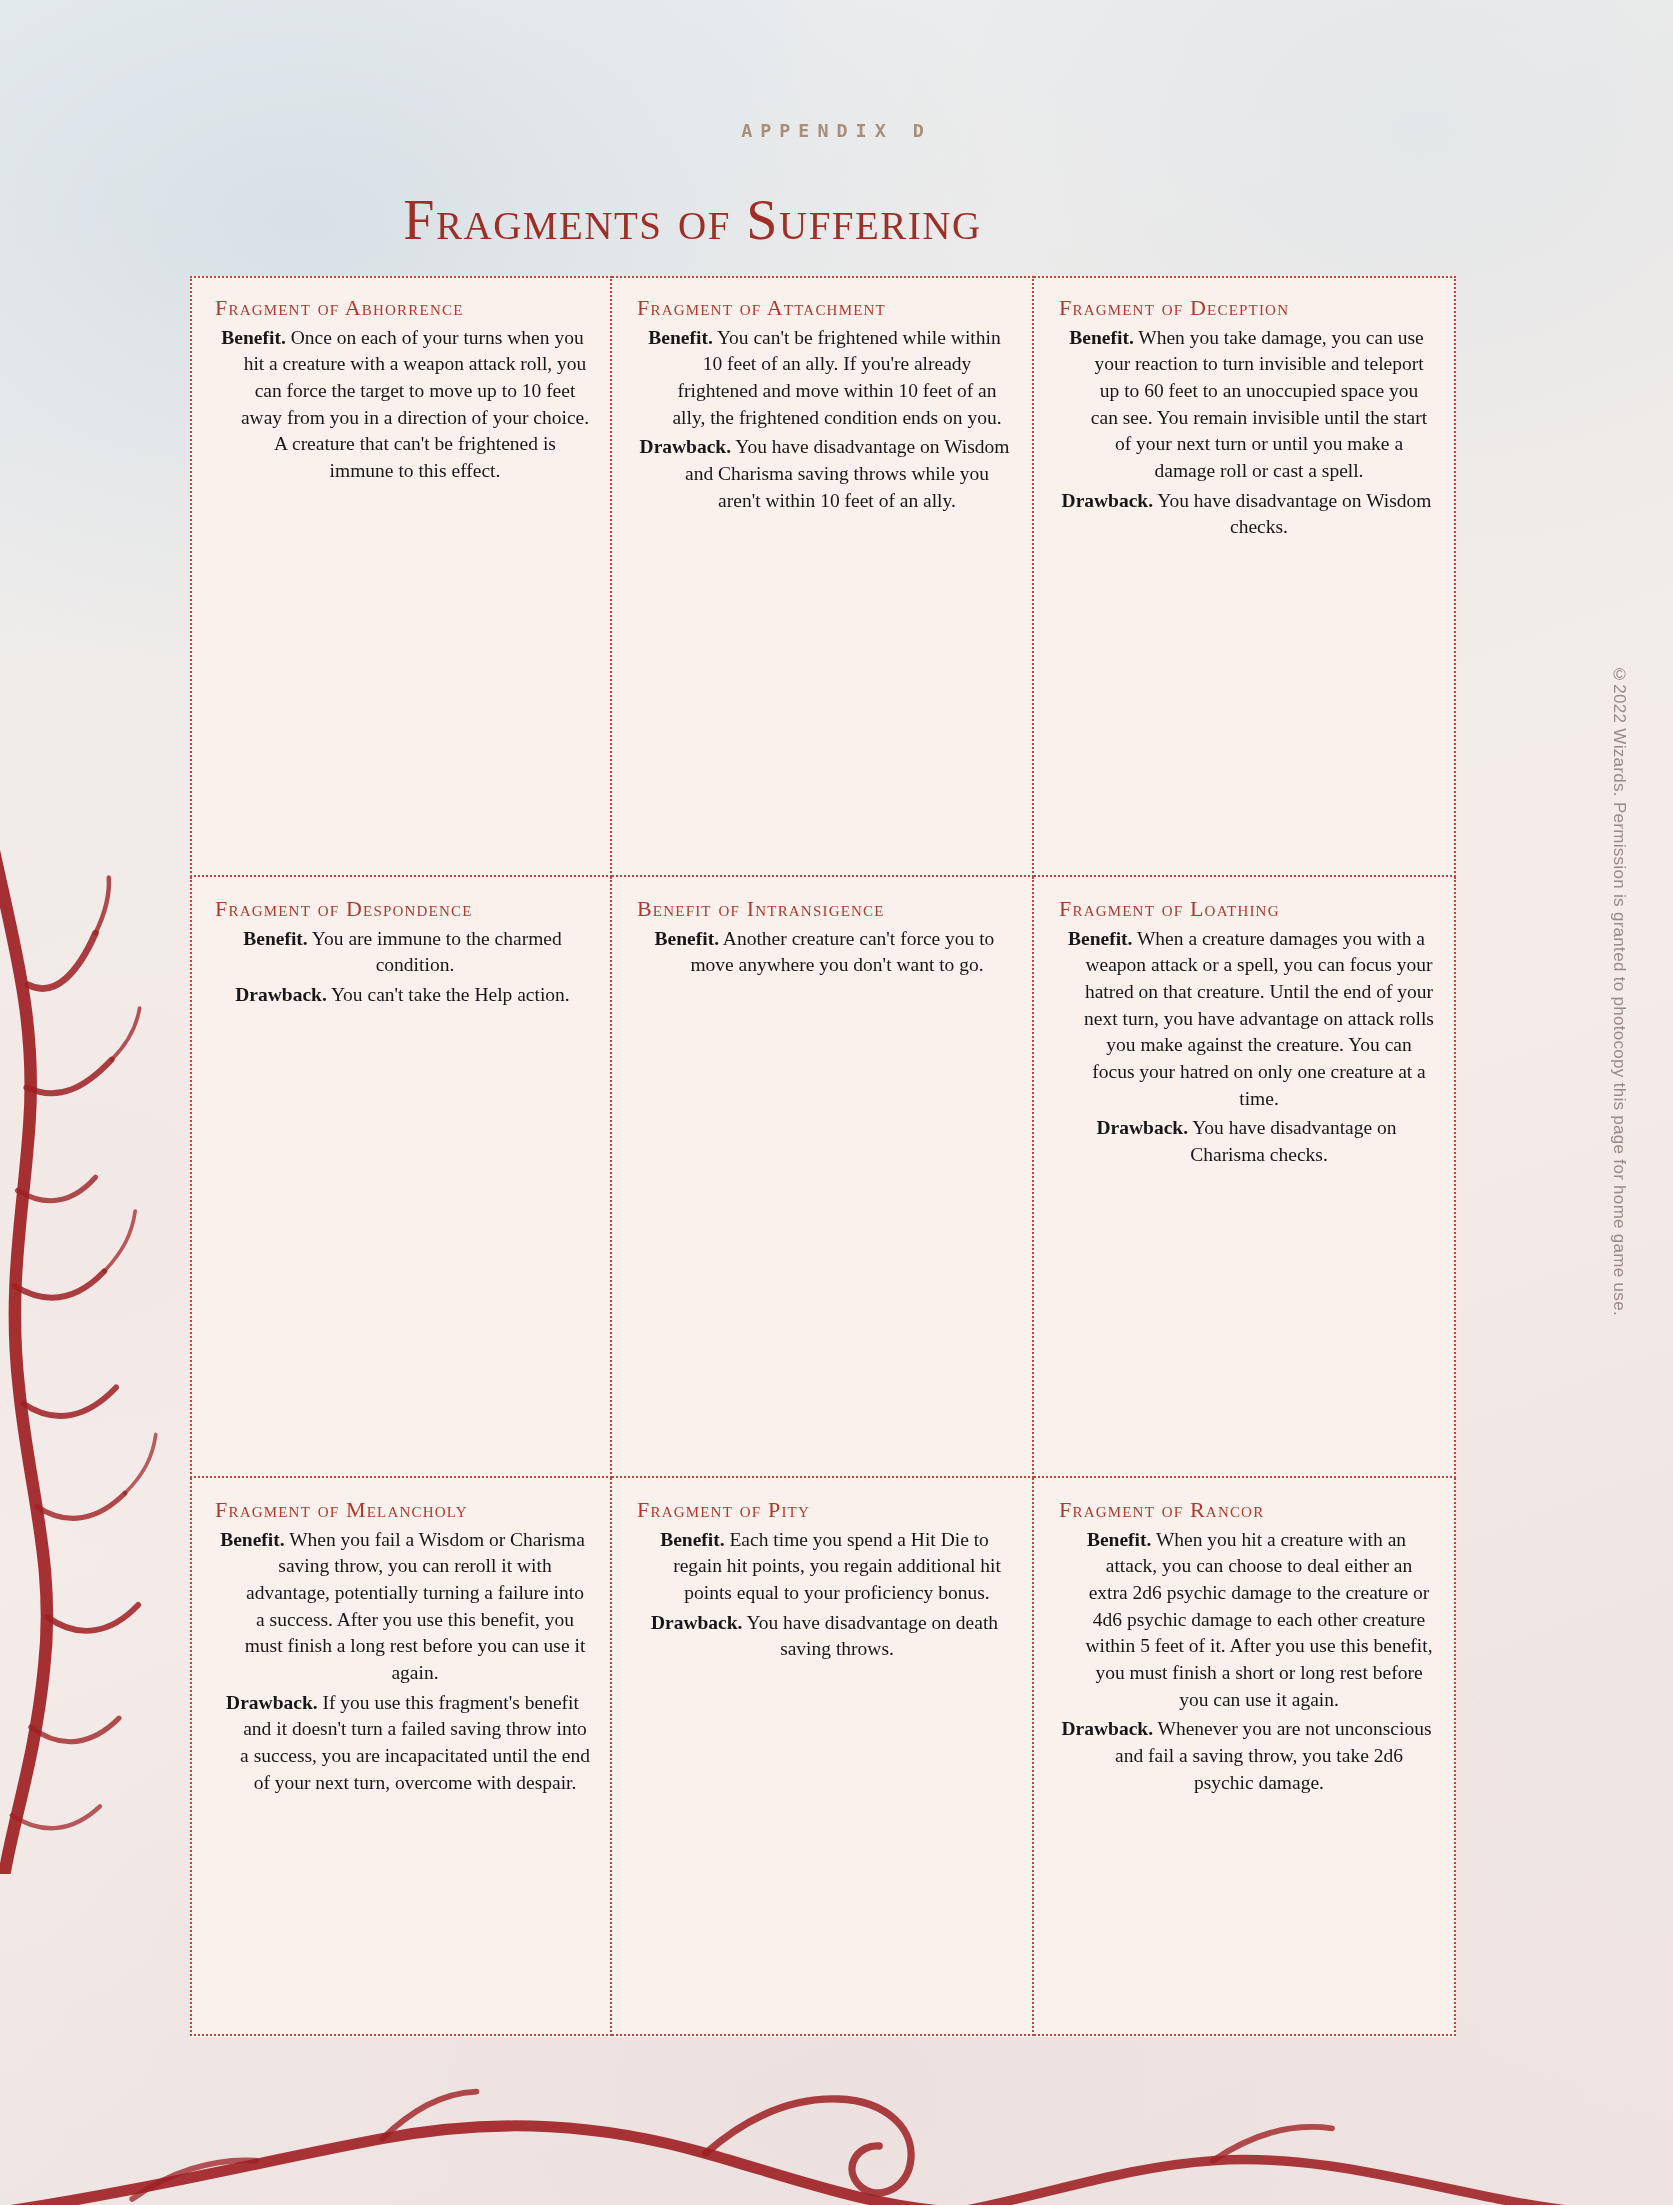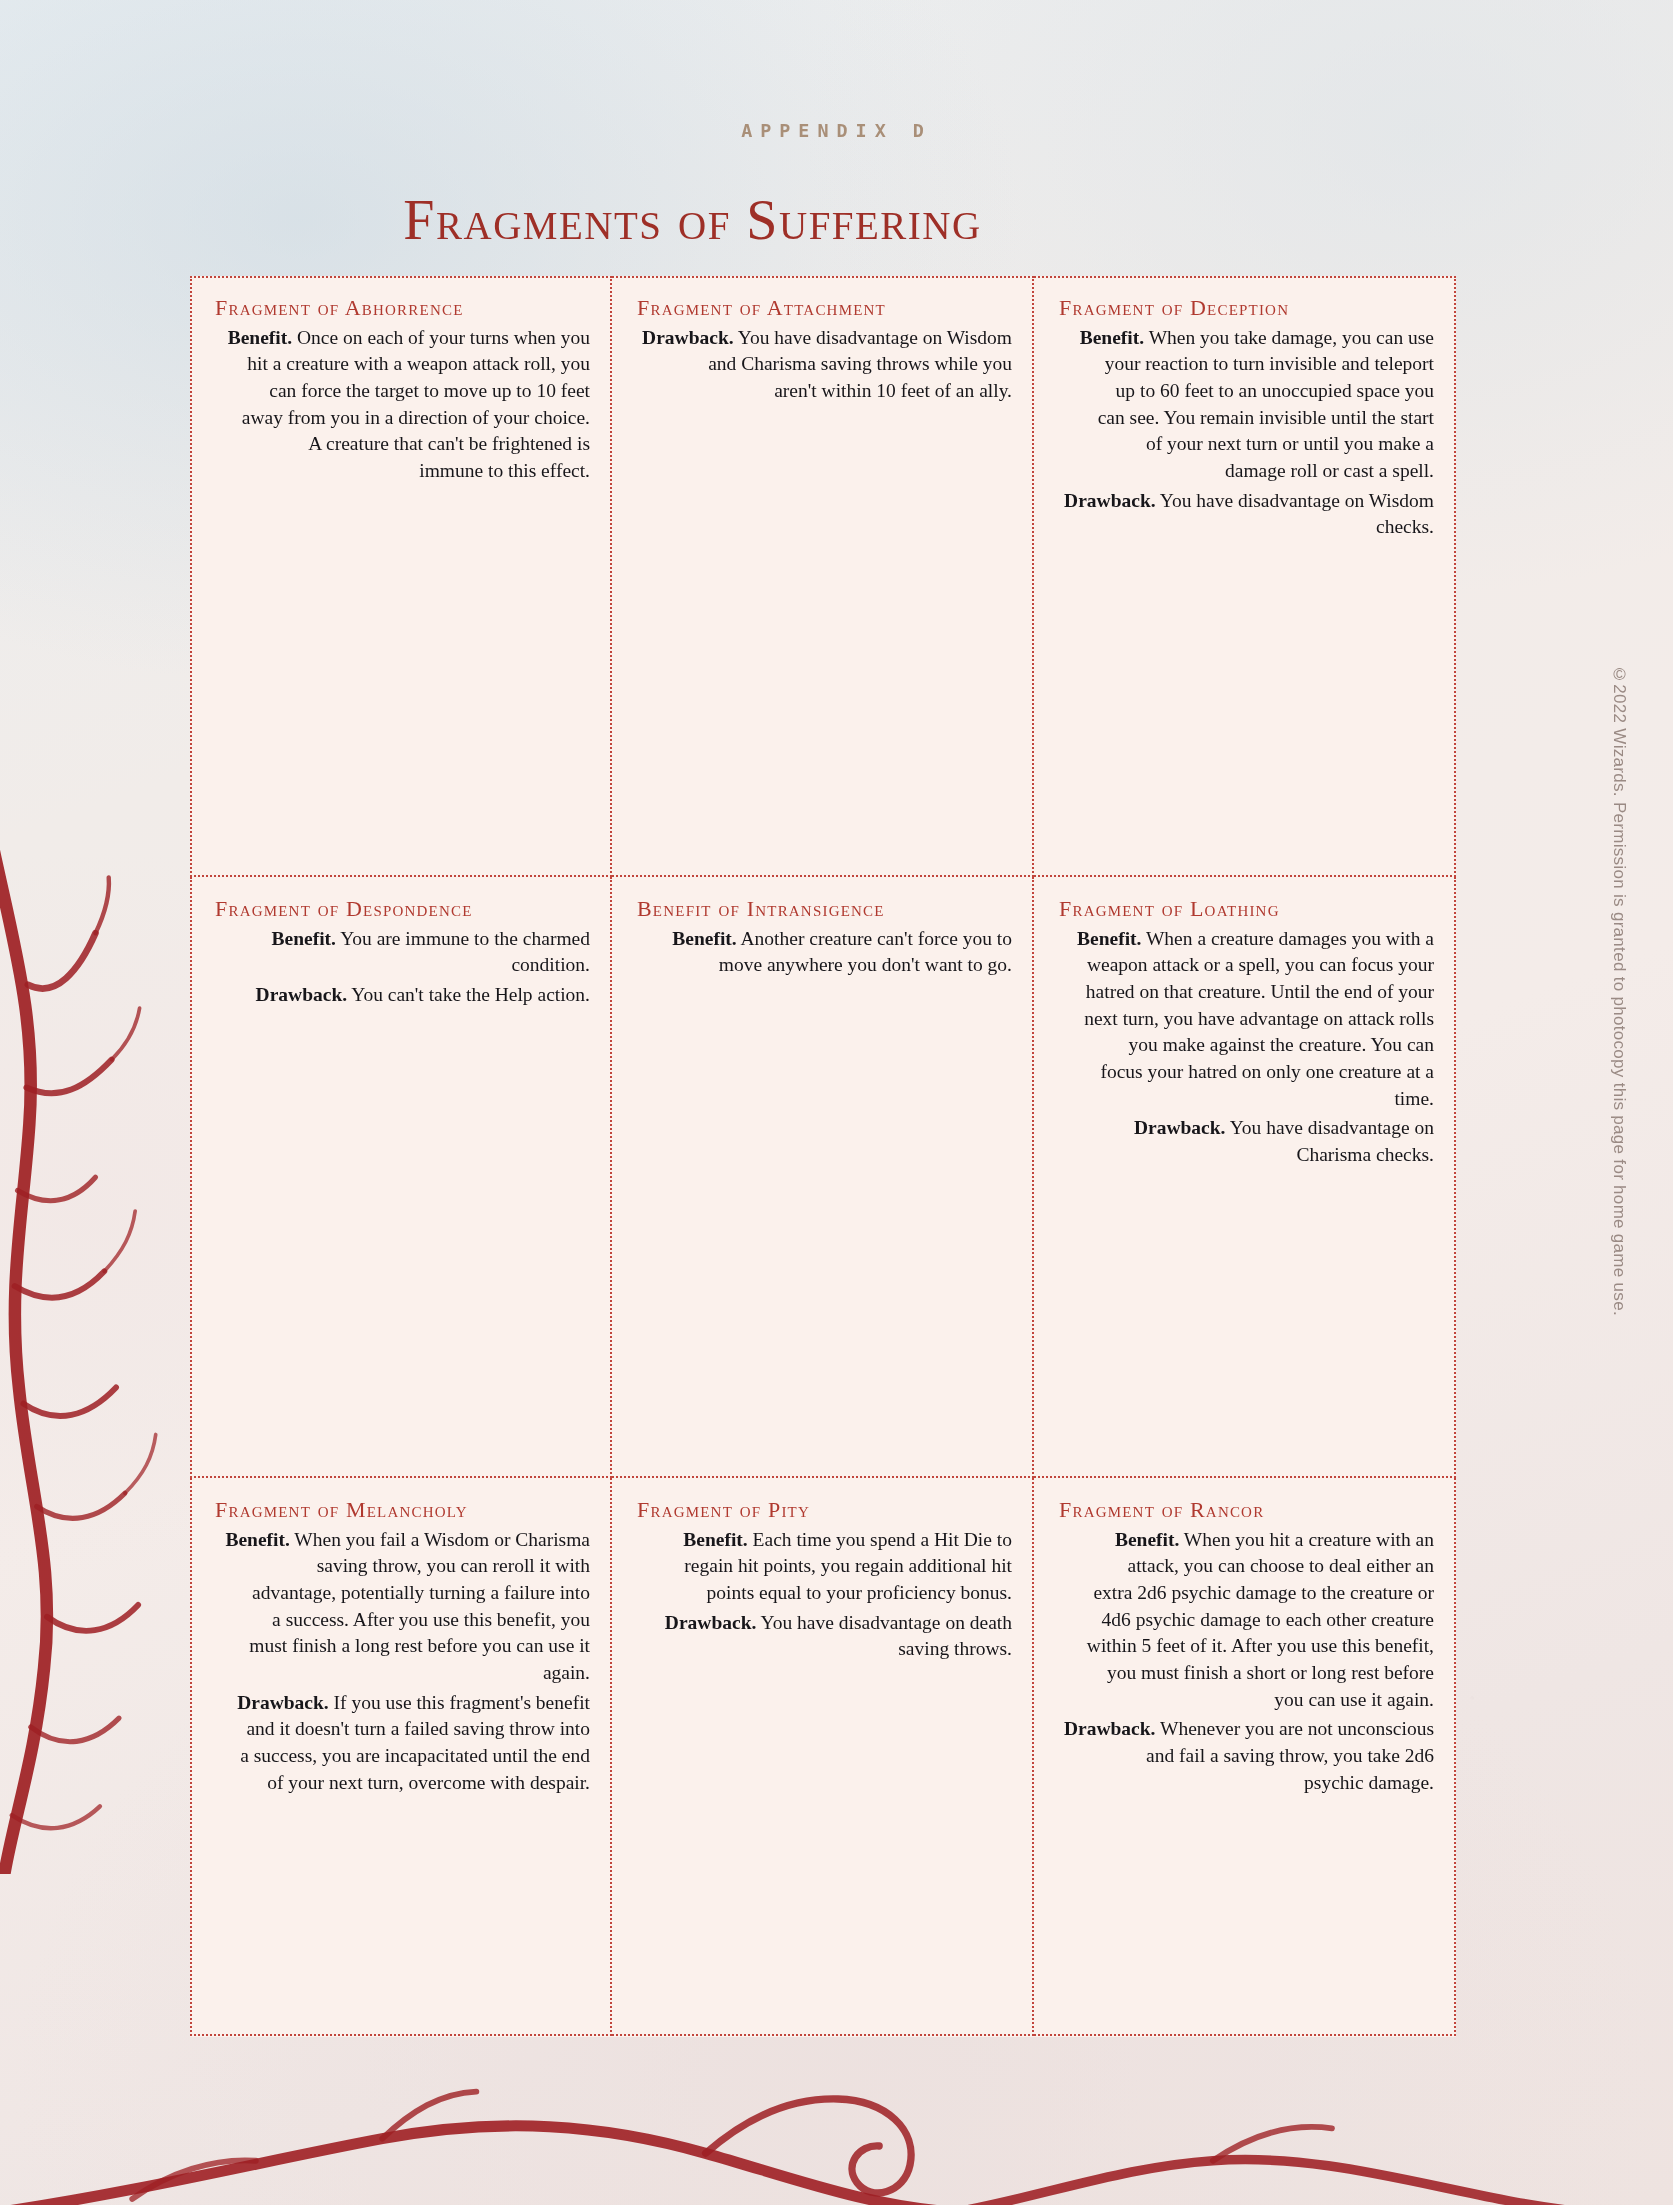--- a/index.html
+++ b/index.html
@@ -135,21 +135,21 @@
     font-weight: normal;
   }
   .entry {
     font-family: "Liberation Serif", serif;
     font-size: 19.5px;
     line-height: 1.37;
     color: #17161a;
     text-indent: -25px;
     padding-left: 25px;
     margin-top: 2.9px;
-    text-align: right;
+    text-align: center;
     hyphens: auto;
   }
   .entry b {
     font-weight: bold;
   }
 
   
   .copyright {
     position: absolute;
     right: 44px;
@@ -211,20 +211,21 @@
     <span class="edge-r"></span>
     <div class="card-title">Fragment of Abhorrence</div>
     <div class="entry"><b>Benefit.</b><span> Once on each of your turns when you hit a creature with a weapon attack roll, you can force the target to move up to 10 feet away from you in a direction of your choice. A creature that can't be frightened is immune to this effect.</span></div>
   </div>
 
   <div class="cell">
     <span class="edge-t"></span>
     <span class="edge-b"></span>
     <span class="edge-r"></span>
     <div class="card-title">Fragment of Attachment</div>
+    <div class="entry"><b>Benefit.</b><span> You can't be frightened while within 10 feet of an ally. If you're already frightened and move within 10 feet of an ally, the frightened condition ends on you.</span></div>
     <div class="entry"><b>Drawback.</b><span> You have disadvantage on Wisdom and Charisma saving throws while you aren't within 10 feet of an ally.</span></div>
   </div>
 
   <div class="cell">
     <span class="edge-t"></span>
     <span class="edge-b"></span>
     <span class="edge-r"></span>
     <div class="card-title">Fragment of Deception</div>
     <div class="entry"><b>Benefit.</b><span> When you take damage, you can use your reaction to turn invisible and teleport up to 60 feet to an unoccupied space you can see. You remain invisible until the start of your next turn or until you make a damage roll or cast a spell.</span></div>
     <div class="entry"><b>Drawback.</b><span> You have disadvantage on Wisdom checks.</span></div>

